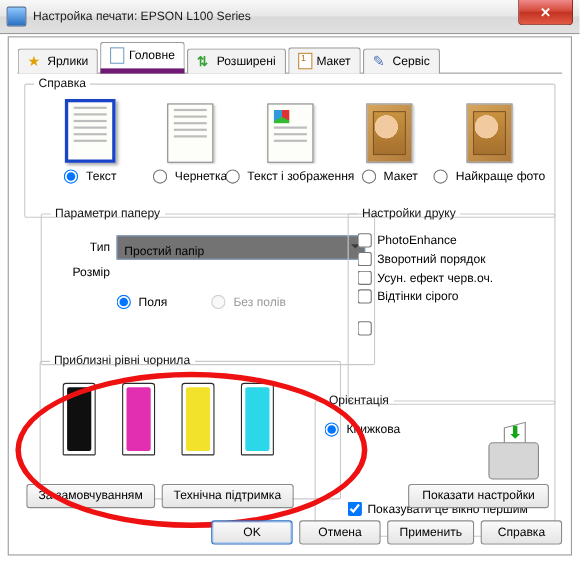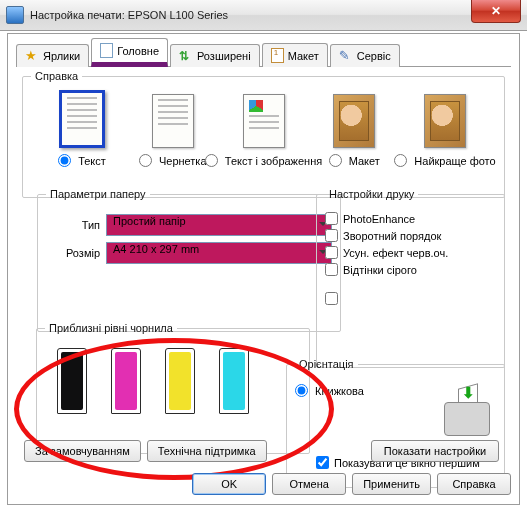--- a/index.html
+++ b/index.html
@@ -41,21 +41,21 @@
   .photo::after{content:"";position:absolute;left:5px;right:5px;top:6px;bottom:6px;background:radial-gradient(circle at 40% 35%,#f1caa0 0 35%,transparent 36%),linear-gradient(#c8923f,#a56f2e);border:1px solid #7d5522}
   .mix::before{content:"";position:absolute;left:5px;top:5px;width:14px;height:12px;background:conic-gradient(#d33 0 33%,#3b3 0 66%,#39d 0)}
   .radio-row{display:flex;align-items:center;gap:4px;margin-top:6px}
   .rlabel{white-space:nowrap}
   input[type=radio]{margin:0 3px 0 0}
 
   
   .g-paper{left:21px;top:122px;width:286px;height:124px}
   .frow{display:flex;align-items:center;margin:6px 0}
   .flabel{width:54px;text-align:right;padding-right:6px}
-  .combo{flex:1;height:20px;border:1px solid #7a97b7;background:#be185d;display:flex;align-items:flex-start;padding:0 18px 0 6px;position:relative;cursor:pointer}
+  .combo{flex:1;height:20px;border:1px solid #7a97b7;background:#737373;display:flex;align-items:flex-end;padding:0 18px 0 6px;position:relative;cursor:pointer}
   .combo::after{content:"";position:absolute;right:4px;top:7px;border:4px solid transparent;border-top-color:#3b3b3b}
   .inline-radios{display:flex;gap:40px;margin-left:60px;margin-top:8px}
   .disabled{color:#9a9a9a}
 
   
   .g-print{left:300px;right:6px;top:122px;height:160px}
   .chkrow{display:flex;align-items:center;gap:5px;margin:4px 0}
   input[type=checkbox]{margin:0}
 
   
@@ -197,23 +197,30 @@
     <fieldset class="group g-paper">
       <legend>Параметри паперу</legend>
       <div class="frow">
         <div class="flabel">Тип</div>
         <div class="combo">
             <span>Простий папір</span>
           </div>
       </div>
       <div class="frow">
         <div class="flabel">Розмір</div>
-        <div class="combo">
-            <span>A4 210 x 297 mm</span>
-          </div>
+      </div>
+      <div class="inline-radios">
+        <label class="radio-row">
+            <input type="radio" name="m" checked="" style="">
+            <span>Поля</span>
+          </label>
+        <label class="radio-row disabled">
+            <input type="radio" name="m" disabled="" style="">
+            <span>Без полів</span>
+          </label>
       </div>
     </fieldset>
 
     <fieldset class="group g-print">
       <legend>Настройки друку</legend>
       <label class="chkrow">
           <input type="checkbox" style="">
           <span>PhotoEnhance</span>
         </label>
       <label class="chkrow">

